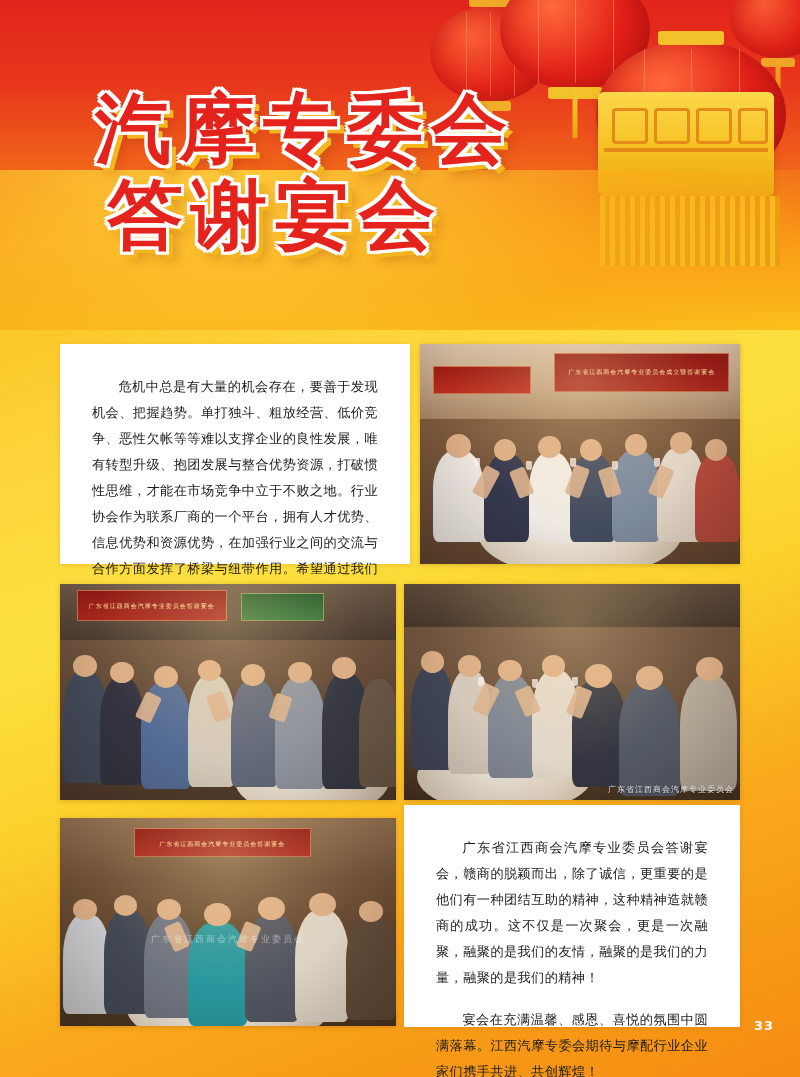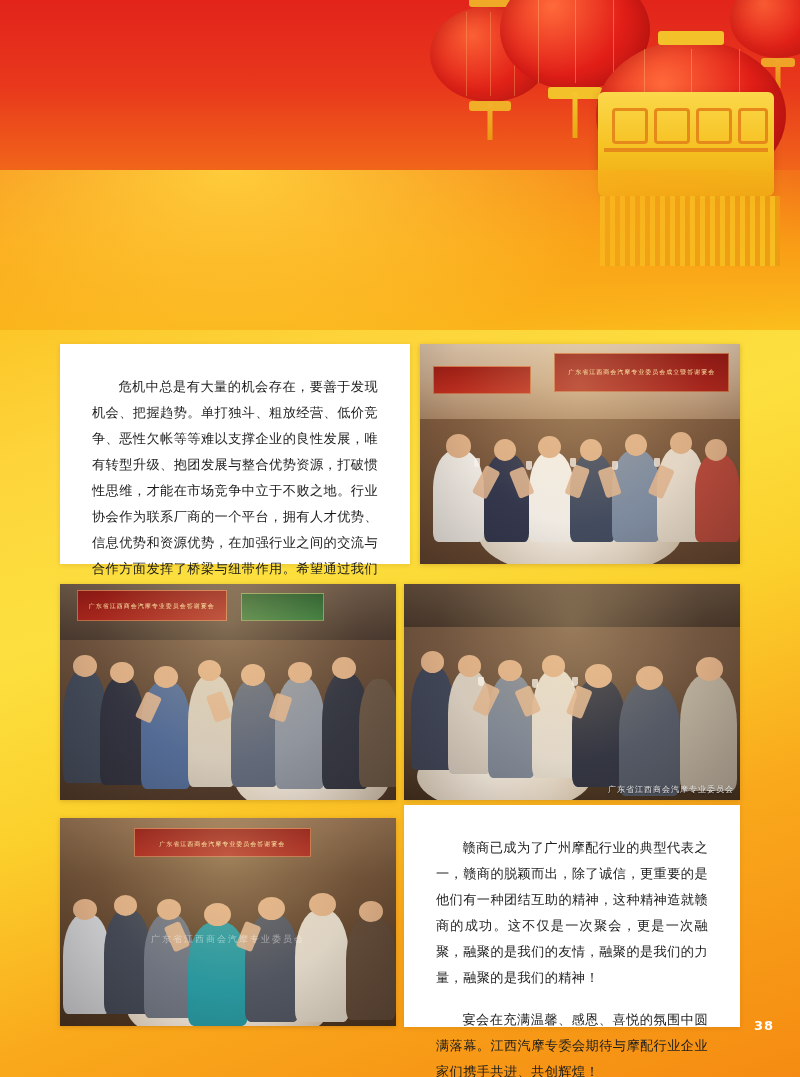--- a/index.html
+++ b/index.html
@@ -300,20 +300,24 @@
     <div class="goldpanel">
       <div class="motif m1"></div>
       <div class="motif m2"></div>
       <div class="motif m3"></div>
       <div class="motif m4"></div>
       <div class="bar"></div>
     </div>
     <div class="fringe"></div>
   </div>
 
+  <div class="title-wrap">
+    <div class="title-line first">汽摩专委会</div>
+    <div class="title-line second">答谢宴会</div>
+  </div>
 
   <div class="block text-block" id="text-top">
     <p>危机中总是有大量的机会存在，要善于发现机会、把握趋势。单打独斗、粗放经营、低价竞争、恶性欠帐等等难以支撑企业的良性发展，唯有转型升级、抱团发展与整合优势资源，打破惯性思维，才能在市场竞争中立于不败之地。行业协会作为联系厂商的一个平台，拥有人才优势、信息优势和资源优势，在加强行业之间的交流与合作方面发挥了桥梁与纽带作用。希望通过我们江西汽摩协会与企业家们的共同努力才能够给行业的发展带来示范效应。</p>
   </div>
 
   <div class="photo" id="photo-banquet-toast">
     <div class="ph-ceiling"></div>
     <div class="ph-stage" style="left:42%; top:4%; width:54%; height:17%;">
       <div class="ph-stage-text">广东省江西商会汽摩专业委员会成立暨答谢宴会</div>
     </div>
@@ -425,21 +429,21 @@
     <div class="ph-head" style="left:74%; top:36%; width:8%;  height:11%;"></div>
     <div class="ph-person" style="left:85%; top:47%; width:15%; height:50%; background:#5d4a3a;"></div>
     <div class="ph-head" style="left:89%; top:40%; width:7%;  height:10%;"></div>
     <div class="ph-arm" style="left:34%; top:50%; width:5%; height:13%; transform:rotate(-24deg);"></div>
     <div class="ph-arm" style="left:52%; top:50%; width:5%; height:13%; transform:rotate(22deg);"></div>
     <div class="ph-warm"></div>
     <div class="ph-watermark">广东省江西商会汽摩专业委员会</div>
   </div>
 
   <div class="block text-block" id="text-bottom">
-    <p>赣商已成为了广州摩配行业的典型代表之一，赣商的脱颖而出，除了诚信，更重要的是他们有一种团结互助的精神，这种精神造就赣商的成功。这不仅是一次聚会，更是一次融聚，融聚的是我们的友情，融聚的是我们的力量，融聚的是我们的精神！</p>
+    <p>广东省江西商会汽摩专业委员会答谢宴会，赣商的脱颖而出，除了诚信，更重要的是他们有一种团结互助的精神，这种精神造就赣商的成功。这不仅是一次聚会，更是一次融聚，融聚的是我们的友情，融聚的是我们的力量，融聚的是我们的精神！</p>
     <p>宴会在充满温馨、感恩、喜悦的氛围中圆满落幕。江西汽摩专委会期待与摩配行业企业家们携手共进、共创辉煌！</p>
     <p class="sig">（图 / 文：郭石生）</p>
   </div>
 
-  <div class="page-number">38</div>
+  <div class="page-number">33</div>
 
 
 </div>
 
 </body></html>

